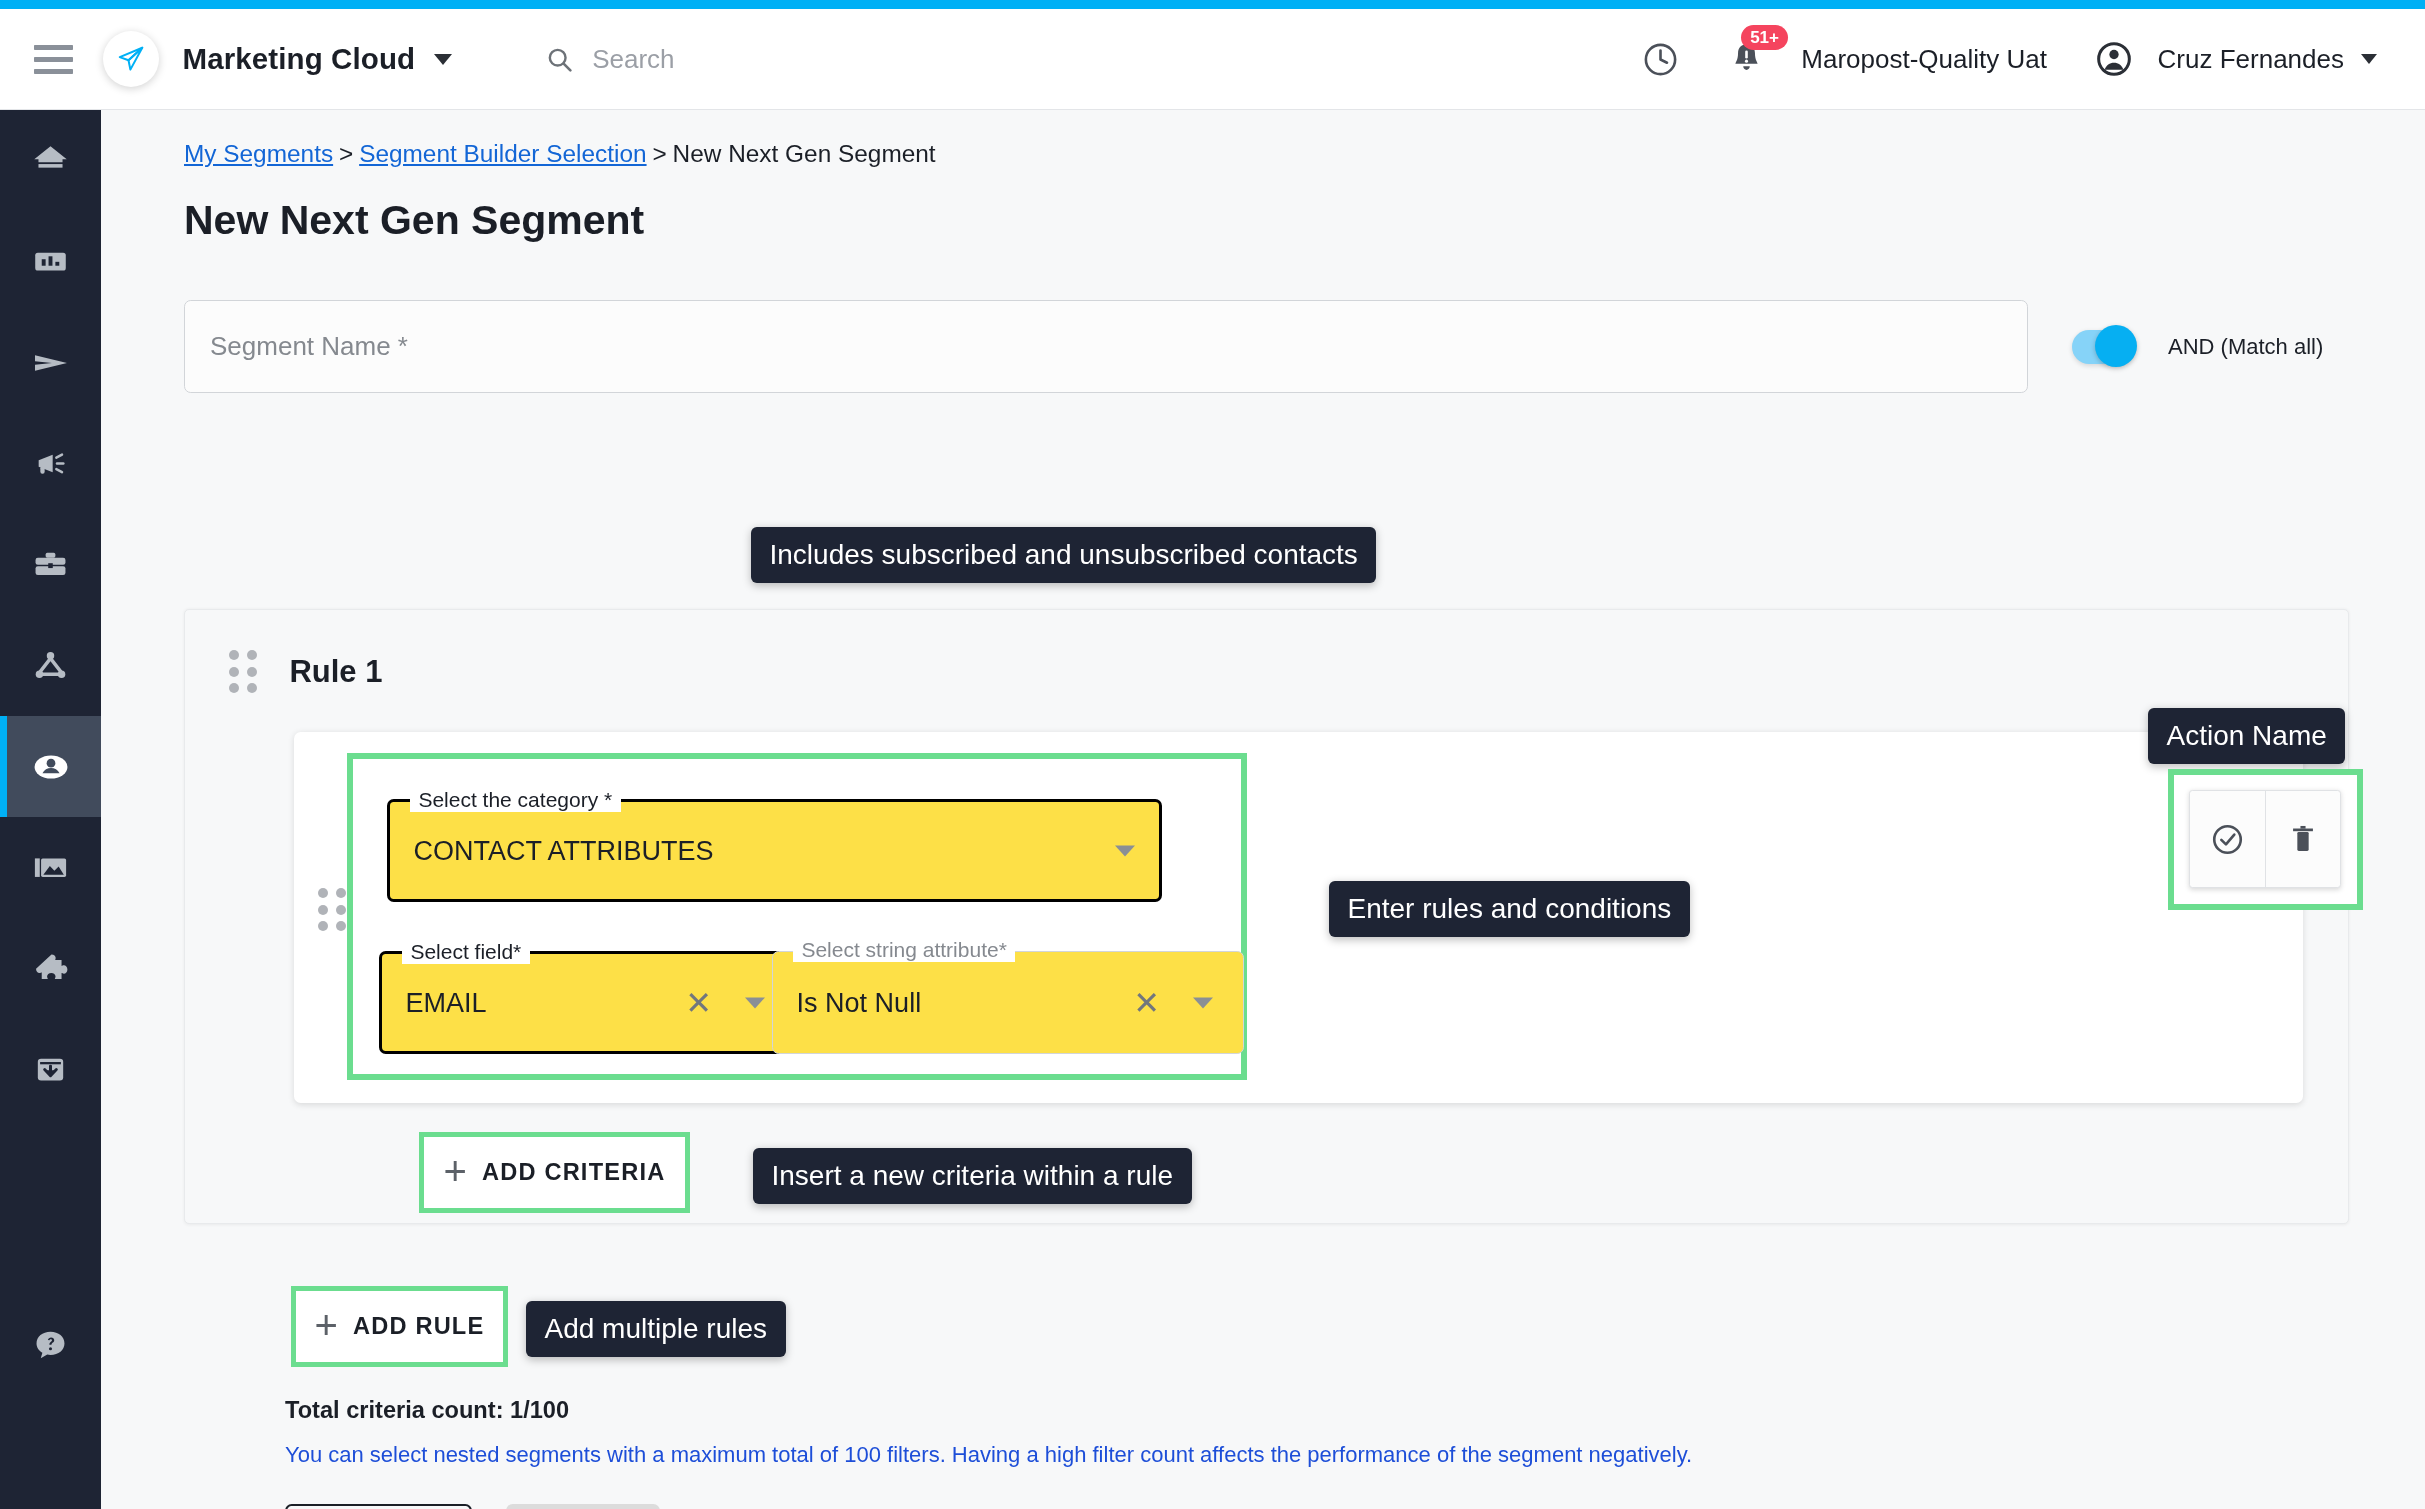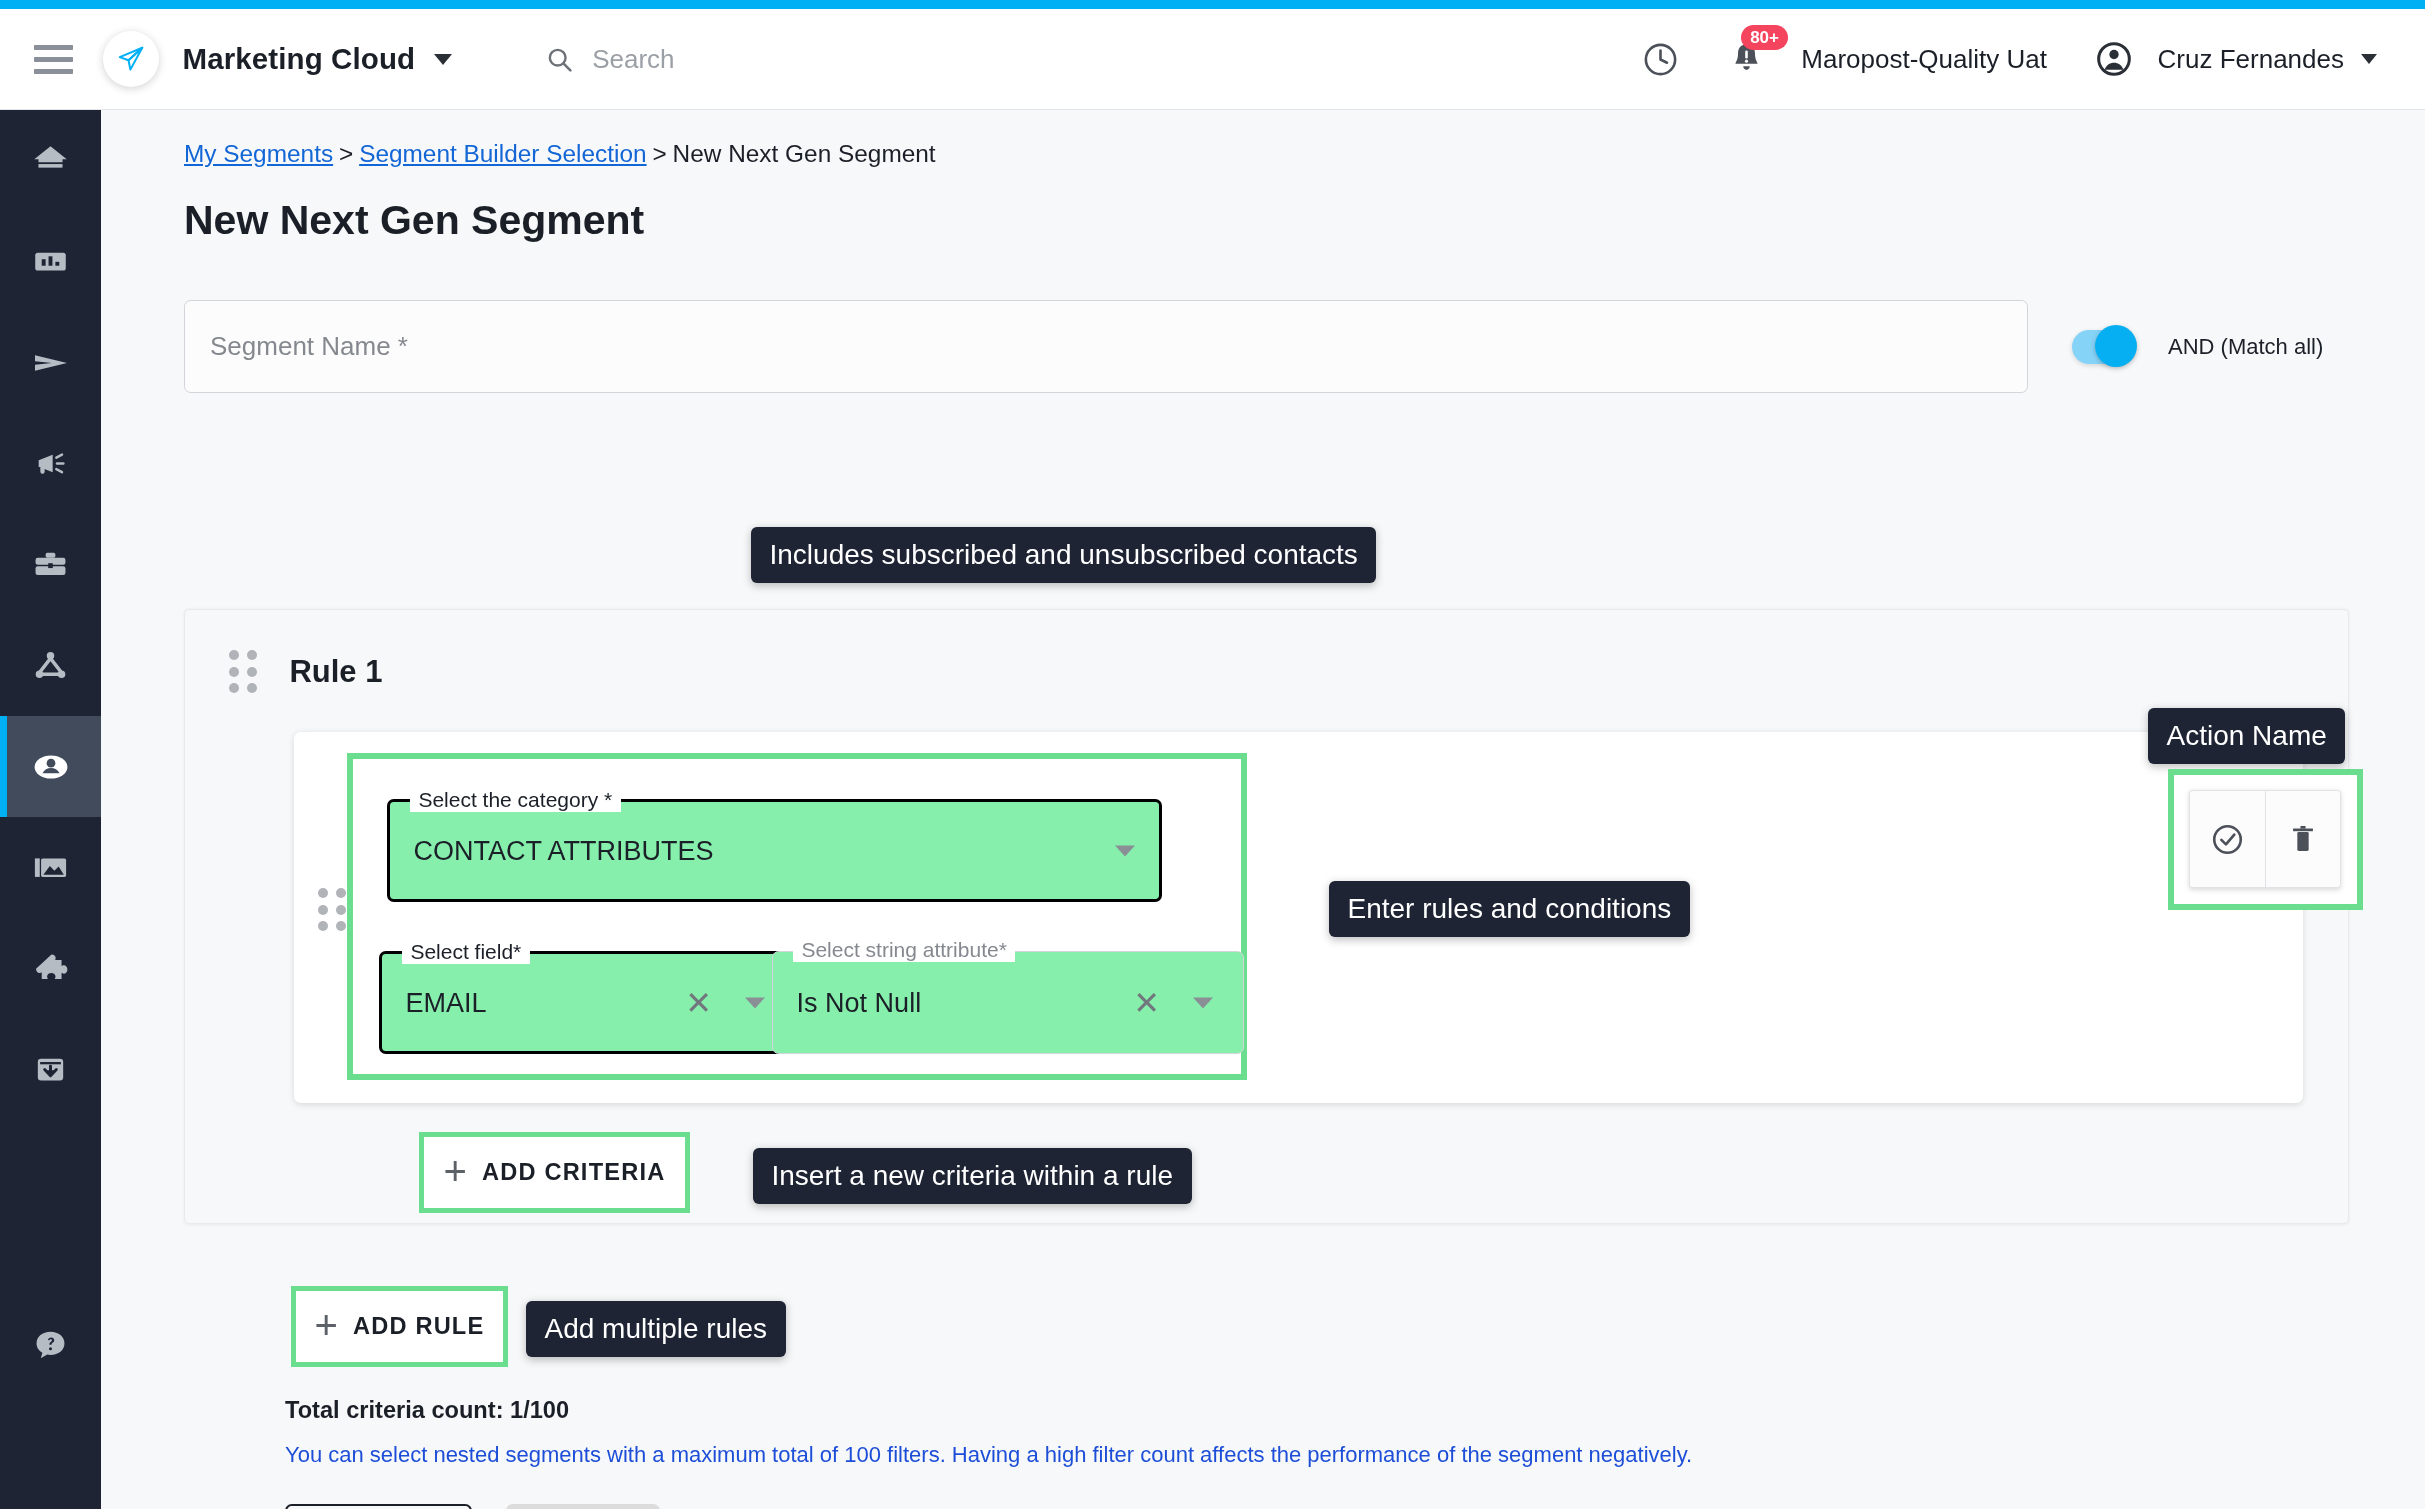--- a/index.html
+++ b/index.html
@@ -215,21 +215,21 @@
   .crit-hl {
     position: absolute; left: 53px; top: 21px;
     border: 6.7px solid #6bdd8f;
     width: 900px; height: 327px;
     background: #ffffff;
   }
 
   .fieldset {
     position: absolute;
     border-radius: 6.7px;
-    background: #86efac;
+    background: #fde047;
   }
   .fs-legend {
     position: absolute; top: -14.3px; left: 20px;
     background: #fff; padding: 0 8.4px;
     font-size: 21px;
   }
   .fs-value {
     position: absolute; left: 23.6px; top: 50%; transform: translateY(-50%);
     font-size: 27px; color: #1b1f27;
   }
@@ -383,21 +383,21 @@
       </svg>
     </div>
 
     <div class="hr-icon">
       <svg width="39" height="39" viewBox="0 0 24 24">
         <path d="M12 2.6c-3.2 0-5.2 2.3-5.2 5.4 0 4.6-1.6 5.6-1.6 6.6h13.6c0-1-1.6-2-1.6-6.6 0-3.1-2-5.4-5.2-5.4z" fill="#4b5059"></path>
         <path d="M10 16.2h4c0 1.3-.9 2.2-2 2.2s-2-.9-2-2.2z" fill="#4b5059"></path>
         <rect x="11.2" y="6.4" width="1.6" height="5" fill="#ffffff" rx="0.8"></rect>
         <circle cx="12" cy="13" r="0.95" fill="#ffffff"></circle>
       </svg>
-      <span class="badge">80+</span>
+      <span class="badge">51+</span>
     </div>
 
     <div class="org-name">Maropost-Quality Uat</div>
 
     <div class="hr-icon">
       <svg width="40" height="40" viewBox="0 0 24 24">
         <circle cx="12" cy="12" r="9.2" fill="none" stroke="#2b2f36" stroke-width="1.8"></circle>
         <circle cx="12" cy="9.3" r="2.8" fill="#2b2f36"></circle>
         <path d="M6.4 18.4c0.9-2.8 3-4.2 5.6-4.2s4.7 1.4 5.6 4.2z" fill="#2b2f36"></path>
       </svg>

